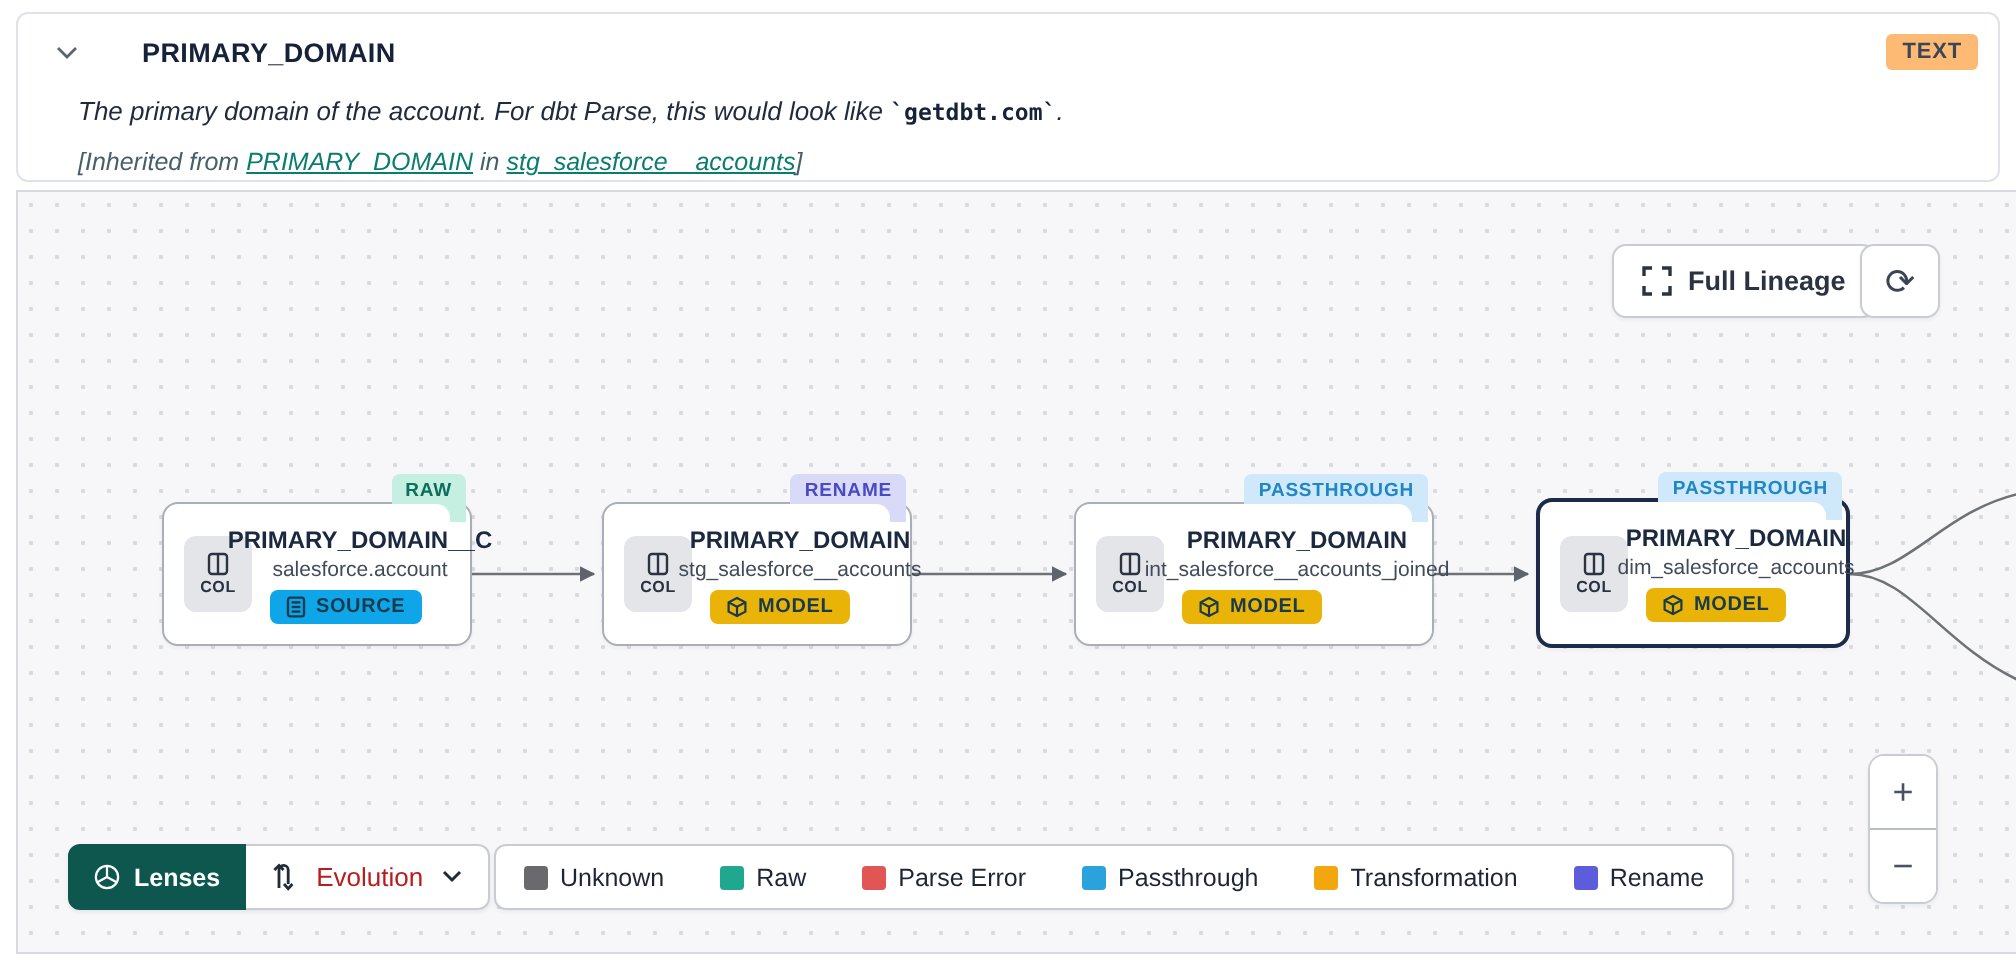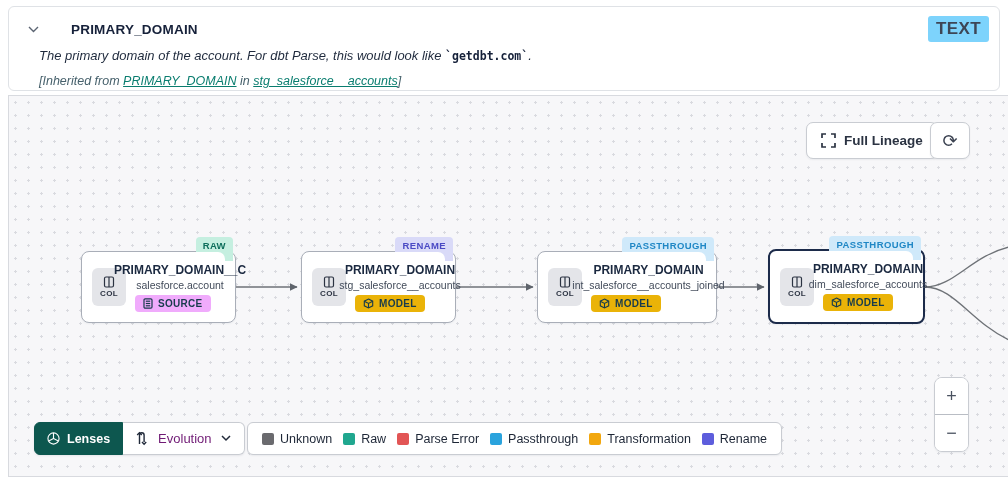--- a/index.html
+++ b/index.html
@@ -5,21 +5,21 @@
   * { box-sizing: border-box; margin: 0; padding: 0; }
   html,body { width:1008px; height:485px; background:#fff; font-family:"Liberation Sans",sans-serif; overflow:hidden; }
   .app { position:relative; width:1008px; height:485px; }
 
   
   .header-panel { position:absolute; left:8px; top:6px; width:992px; height:85px;
     background:#fff; border:1px solid #dfe2e6; border-radius:6px; }
   .header-row { position:absolute; left:14px; top:9px; right:10px; display:flex; align-items:center; }
   .chev-btn { display:inline-flex; align-items:center; justify-content:center; width:20px; height:20px; background:none; border:none; cursor:pointer; color:#5b6472; }
   .page-title { font-size:13.5px; font-weight:bold; color:#16213a; margin-left:28px; letter-spacing:.2px; }
-  .type-badge { margin-left:auto; background:#7dd3fc; color:#3d4656; font-size:17px; font-weight:bold; letter-spacing:.4px; padding:3px 8px; border-radius:3px; }
+  .type-badge { margin-left:auto; background:#fdba74; color:#3d4656; font-size:11px; font-weight:bold; letter-spacing:.4px; padding:3px 8px; border-radius:3px; }
   .description { position:absolute; left:30px; top:41px; font-size:13px; font-style:italic; color:#1f2a3d; }
   .description code { font-family:"DejaVu Sans Mono",monospace; font-weight:bold; font-size:11.5px; font-style:normal; color:#16213a; }
   .inherited { position:absolute; left:30px; top:67px; font-size:12.5px; font-style:italic; color:#46606b; }
   .inherited a { color:#0a7d6f; text-decoration:underline; cursor:pointer; }
 
   
   .canvas { position:absolute; left:8px; top:95px; width:1000px; height:382px;
     background:#f7f7f9;
     background-image:radial-gradient(#d9dadf 1px, transparent 1.2px);
     background-size:13px 13px;
@@ -43,40 +43,40 @@
   .chip-passthrough { background:#cfe9fa; color:#1f87c5; }
   .node-inner { position:relative; z-index:1; display:flex; align-items:center; gap:9px; width:100%; height:100%; background:#fff; border-radius:7px; }
   .col-box { display:flex; flex-direction:column; align-items:center; justify-content:center; gap:1px;
     width:34px; height:38px; background:#e4e5e9; border-radius:6px; color:#2b3342; flex:none; }
   .col-box .col-label { font-size:8px; font-weight:bold; letter-spacing:.3px; }
   .node-body { display:flex; flex-direction:column; gap:2px; min-width:0;align-items:center; }
   .node-title { font-size:12px; font-weight:bold; color:#1b2940; white-space:nowrap; }
   .node-sub { font-size:10.5px; color:#424b5a; white-space:nowrap; }
   .res-badge { display:inline-flex; align-items:center; gap:5px; align-self:flex-start; margin-top:2px;
     font-size:10px; font-weight:bold; letter-spacing:.3px; padding:3px 8px; border-radius:4px; color:#173b4c; }
-  .res-source { background:#f0abfc; }
+  .res-source { background:#0ea5e9; }
   .res-model { background:#eab308; }
 
   
   .zoom-panel { position:absolute; left:925px; top:281px; width:35px; height:75px; background:#fff;
     border:1px solid #c9ccd2; border-radius:8px; display:flex; flex-direction:column; overflow:hidden; box-shadow:0 1px 2px rgba(20,30,50,.06); }
   .zoom-btn { flex:1; background:#fff; border:none; font-size:18px; color:#4a5260; cursor:pointer; line-height:1; }
   .zoom-divider { height:1px; background:#b9bdc4; }
 
   
   .lens-group { position:absolute; left:25px; top:326px; height:33px; display:flex; border-radius:6px;
     box-shadow:0 1px 2px rgba(20,30,50,.08); }
   .lenses-btn { display:inline-flex; align-items:center; gap:7px; background:#0d574f; color:#fff;
     font-size:12.5px; font-weight:bold; padding:0 12px; border:1px solid #0d574f; border-radius:6px 0 0 6px; cursor:pointer; }
-  .evolution-btn { display:inline-flex; align-items:center; gap:9px; background:#fff; color:#701a75;
+  .evolution-btn { display:inline-flex; align-items:center; gap:9px; background:#fff; color:#b91c1c;
     font-size:13px; padding:0 13px; border:1px solid #c9ccd2; border-left:none; border-radius:0 6px 6px 0; cursor:pointer; }
 
   
   .legend { position:absolute; left:238px; top:326px; height:33px; background:#fff; border:1px solid #c9ccd2;
-    border-radius:6px; display:flex; align-items:center; gap:11px; padding:0 14px; box-shadow:0 1px 2px rgba(20,30,50,.06); }
+    border-radius:6px; display:flex; align-items:center; gap:28px; padding:0 14px; box-shadow:0 1px 2px rgba(20,30,50,.06); }
   .legend-item { display:flex; align-items:center; gap:6px; font-size:12.5px; color:#1d2636; }
   .swatch { width:12px; height:12px; border-radius:2px; display:inline-block; }
 
   .icon { flex:none; display:inline-flex; }
 </style>
 </head>
 <body>
 
 <div class="app">
 

